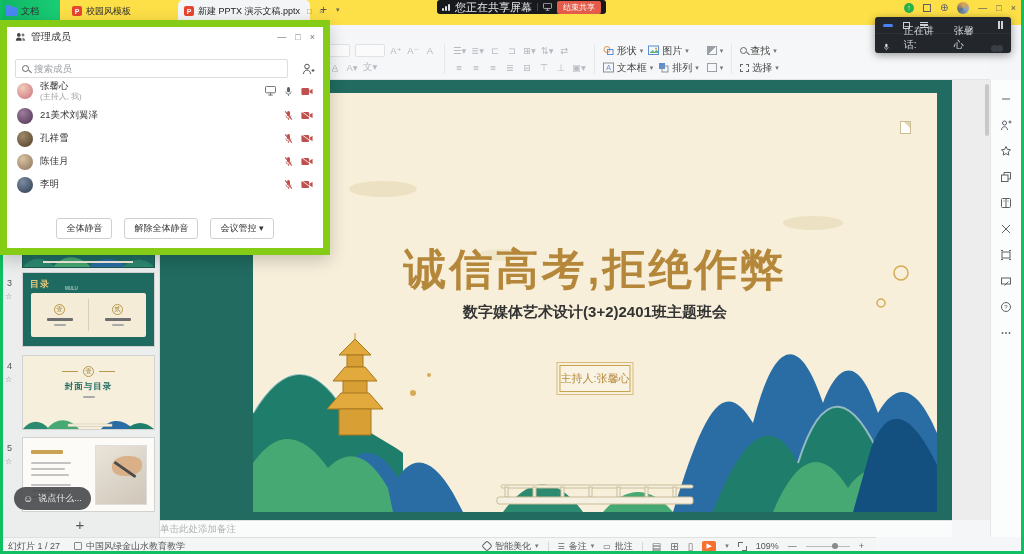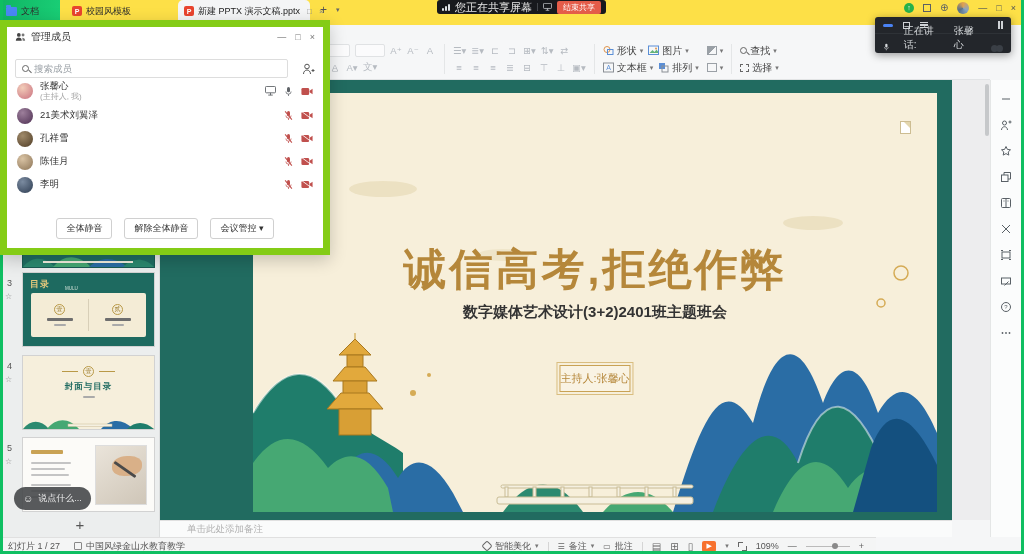--- a/index.html
+++ b/index.html
@@ -152,21 +152,21 @@
 .vthumb{position:absolute;left:985px;top:84px;width:4px;height:52px;background:#c6c8ca;border-radius:2px;z-index:8}
 .slide{position:absolute;left:93px;top:13px;width:684px;height:419px;background:#f7efda;overflow:hidden}
 .sl-art{position:absolute;left:0;top:0}
 .sl-title{position:absolute;left:0;top:148px;width:100%;text-align:center;font-size:43px;font-weight:bold;color:#b5873a;letter-spacing:3px}
 .sl-sub{position:absolute;left:0;top:210px;width:100%;text-align:center;font-size:15px;font-weight:bold;color:#333}
 .sl-host{position:absolute;left:50%;top:272px;transform:translateX(-50%);border:1px solid #c9a254;outline:1px solid #d9bd7f;outline-offset:2px;color:#b5873a;font-size:11px;padding:5px 0;white-space:nowrap;background:rgba(255,255,255,.25)}
 .fold{position:absolute;right:26px;top:28px;width:11px;height:13px;background:#fff;border:1px solid #cdbd92}
 .fold::after{content:"";position:absolute;right:0;top:0;border:3px solid #e3d6ae;border-left-color:transparent;border-bottom-color:transparent}
 
 
-.notesbar{position:absolute;left:160px;top:520px;width:792px;height:17px;background:#fafbfb;border-top:1px solid #e0e0e0;display:flex;align-items:center;padding-left:27px}
+.notesbar{position:absolute;left:160px;top:520px;width:792px;height:17px;background:#fafbfb;border-top:1px solid #e0e0e0;display:flex;align-items:center;padding-left:0}
 .notesbar .ph{font-size:9.5px;color:#b0b0b0}
 .statusbar{position:absolute;left:0;top:537px;width:876px;height:17px;background:#f4f5f5;border-top:1px solid #e0e0e0;font-size:9px;color:#555}
 .sb-left{position:absolute;left:8px;top:0;height:16px;display:flex;align-items:center;gap:14px}
 .tpl-ic{width:8px;height:8px;border:1px solid #888;border-radius:1px}
 .sb-right{position:absolute;right:12px;top:0;height:16px;display:flex;align-items:center;gap:9px}
 .sb-sep{width:1px;height:9px;background:#d5d5d5}
 .hex{width:8px;height:8px;border:1px solid #666;border-radius:2px;transform:rotate(45deg)}
 .vic{font-size:10px;color:#666}
 .play{width:14px;height:11px;background:#f7712e;border-radius:2px;color:#fff;font-size:7px;display:flex;align-items:center;justify-content:center}
 .fit{width:9px;height:9px;position:relative}

